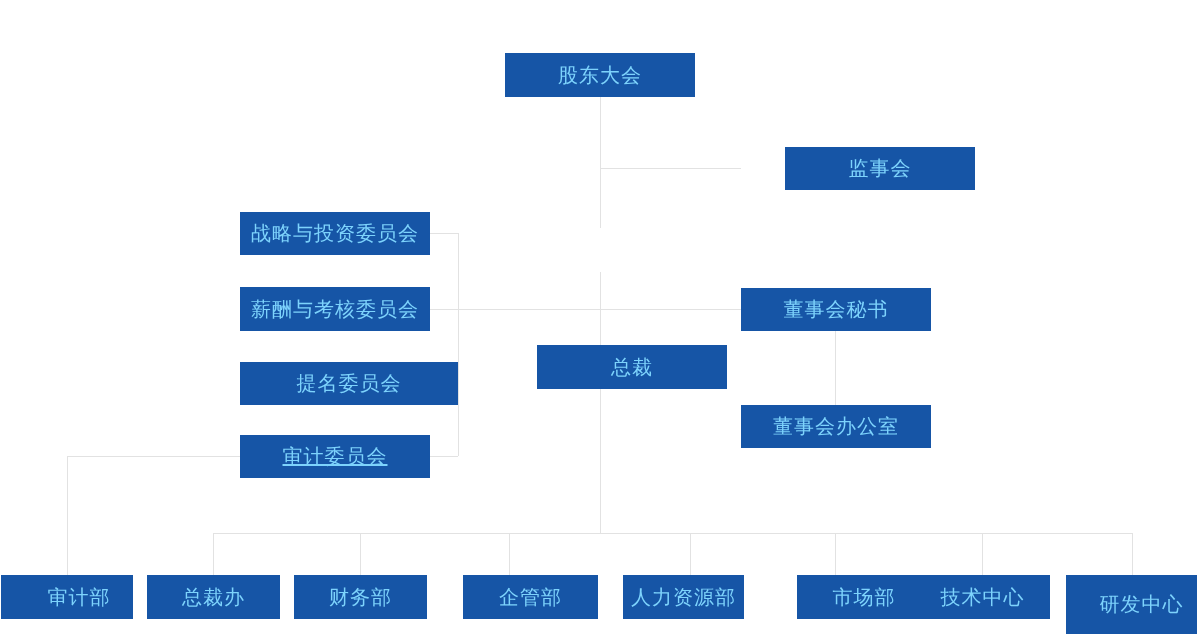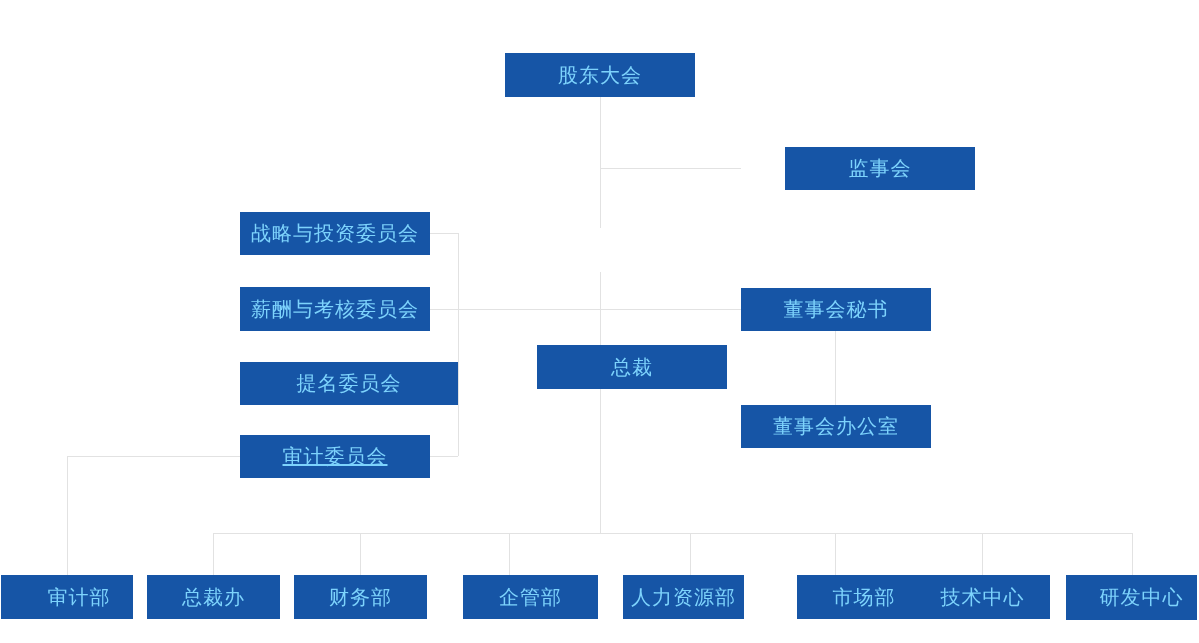--- a/index.html
+++ b/index.html
@@ -74,15 +74,15 @@
   <div class="node" style="left:741px; top:405px; width:190px; height:43px;">董事会办公室</div>
   <div class="node" style="left:240px; top:435px; width:190px; height:43px;text-decoration:underline;">审计委员会</div>
 
   <div class="node" style="left:1px;    top:575px; width:132px; height:44px;padding-left:24px;">审计部</div>
   <div class="node" style="left:147px;  top:575px; width:133px; height:44px;">总裁办</div>
   <div class="node" style="left:294px;  top:575px; width:133px; height:44px;">财务部</div>
   <div class="node" style="left:463px;  top:575px; width:135px; height:44px;">企管部</div>
   <div class="node" style="left:623px;  top:575px; width:121px; height:44px;">人力资源部</div>
   <div class="node" style="left:768px;  top:575px; width:134px; height:44px;margin-left:29px;">市场部</div>
   <div class="node" style="left:915px;  top:575px; width:135px; height:44px;">技术中心</div>
-  <div class="node" style="left:1066px; top:575px; width:131px; height:45px;padding-left:20px;">研发中心</div>
+  <div class="node" style="left:1066px; top:575px; width:131px; height:59px;padding-left:20px;">研发中心</div>
 
 </div>
 
 </body></html>

